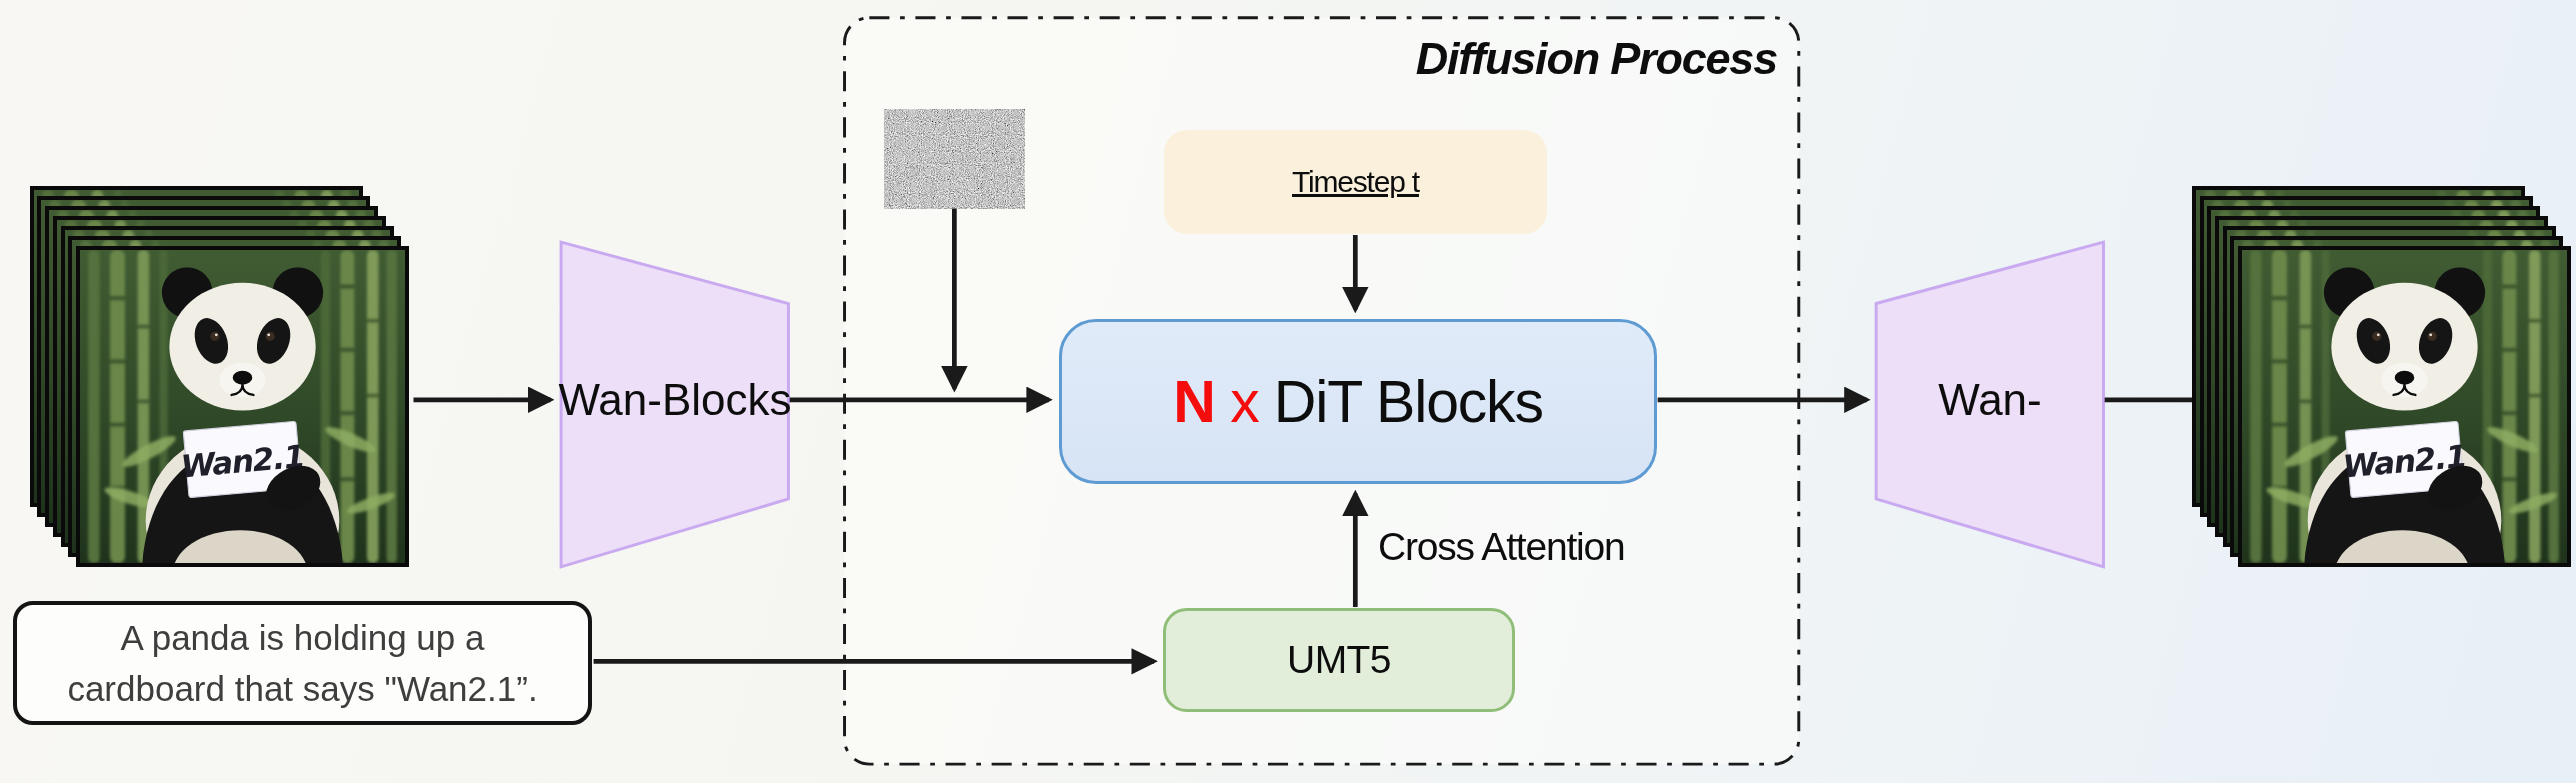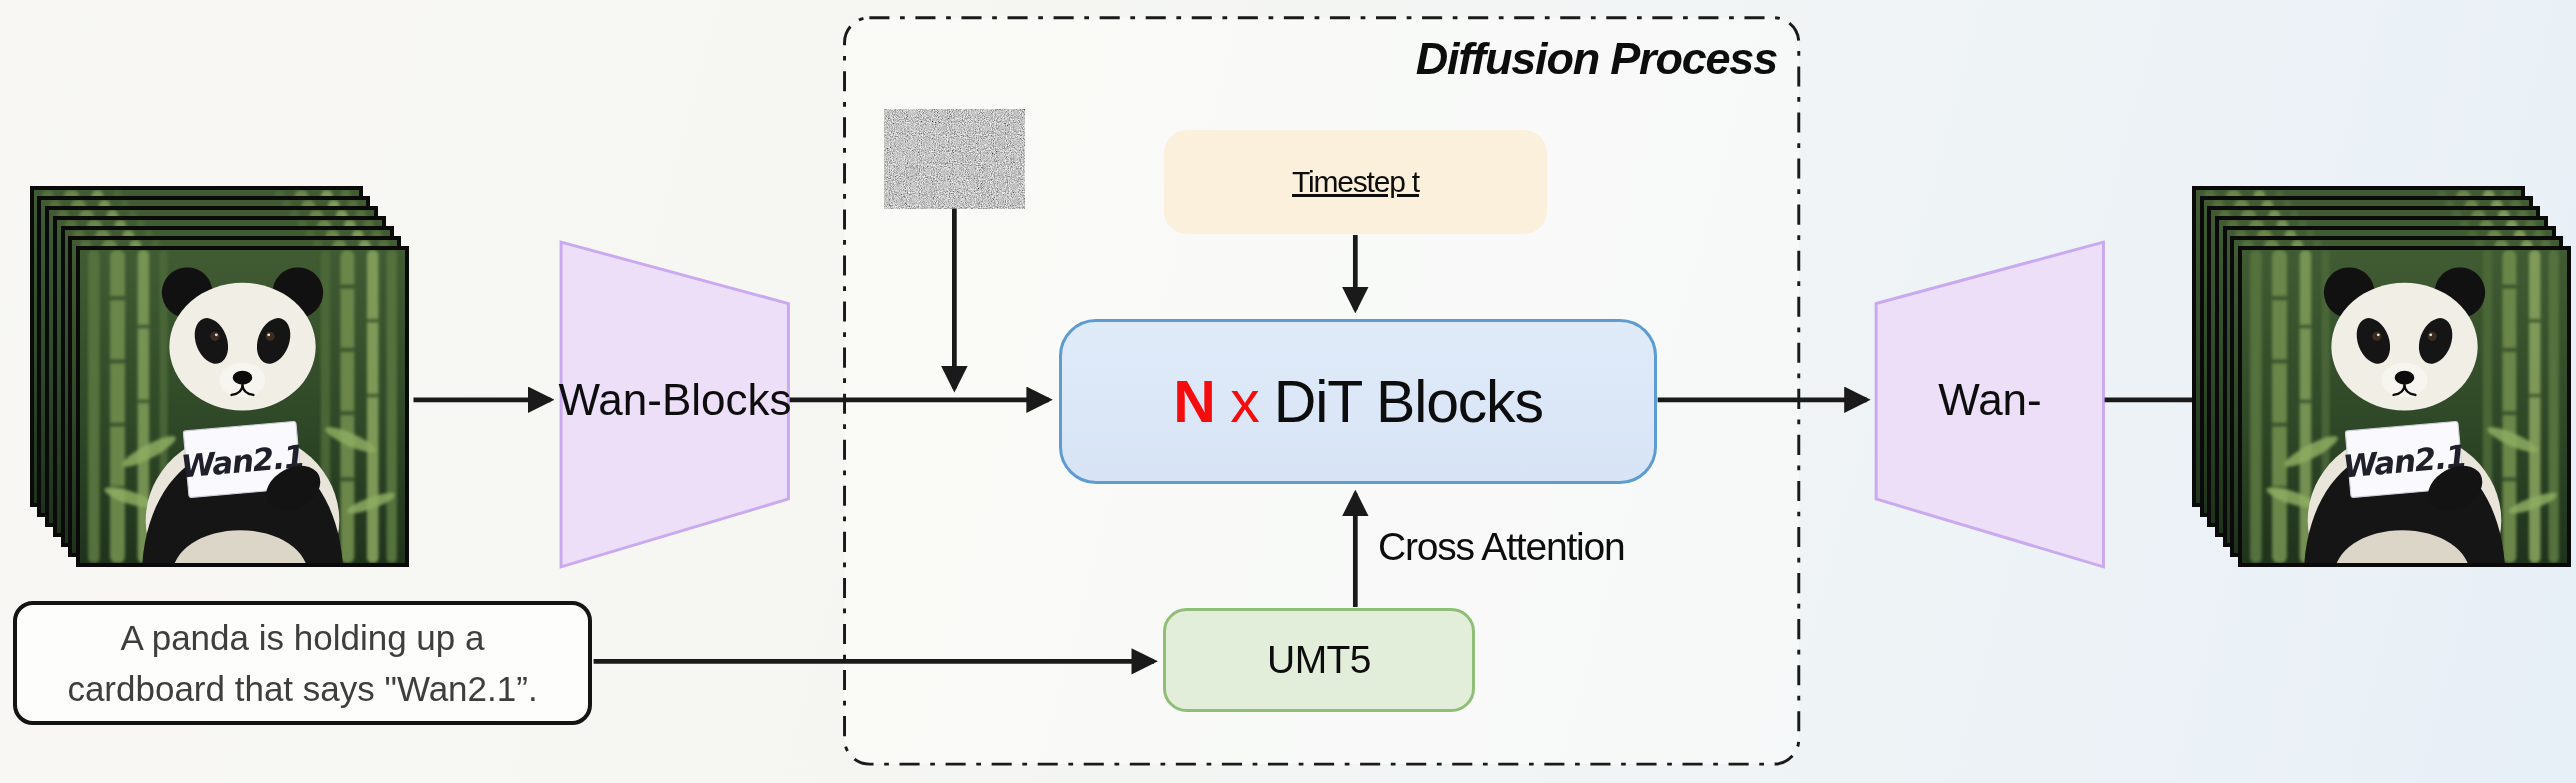--- a/index.html
+++ b/index.html
@@ -29,21 +29,21 @@
   .dit-box{
     left:1059px;top:319px;width:598px;height:165px;border-radius:37px;
     background:linear-gradient(180deg,#e0ebf9 0%,#d7e4f5 100%);
     border:3.5px solid #5e9bd2;
     font-size:59px;letter-spacing:-1.2px;color:#0d0d0d;
   }
   .dit-n{font-weight:bold;color:#f50d0d;}
   .dit-x{color:#f50d0d;margin:0 15.4px;}
   .dit-rest{font-weight:400;}
   .umt5-box{
-    left:1163px;top:608px;width:312px;height:104px;border-radius:23.6px;
+    left:1163px;top:608px;width:352px;height:104px;border-radius:23.6px;
     background:#e2eeda;border:3px solid #90be79;
     font-size:39px;letter-spacing:-0.6px;color:#0d0d0d;
   }
   .cross-attention{
     left:1378px;top:523px;width:366px;height:47px;
     font-size:39px;letter-spacing:-1.2px;display:flex;align-items:center;color:#0d0d0d;text-align:center;
   }
   .vae-label{
     z-index:3;width:228px;height:189px;flex-direction:row;
     font-size:44px;line-height:56px;color:#0d0d0d;

